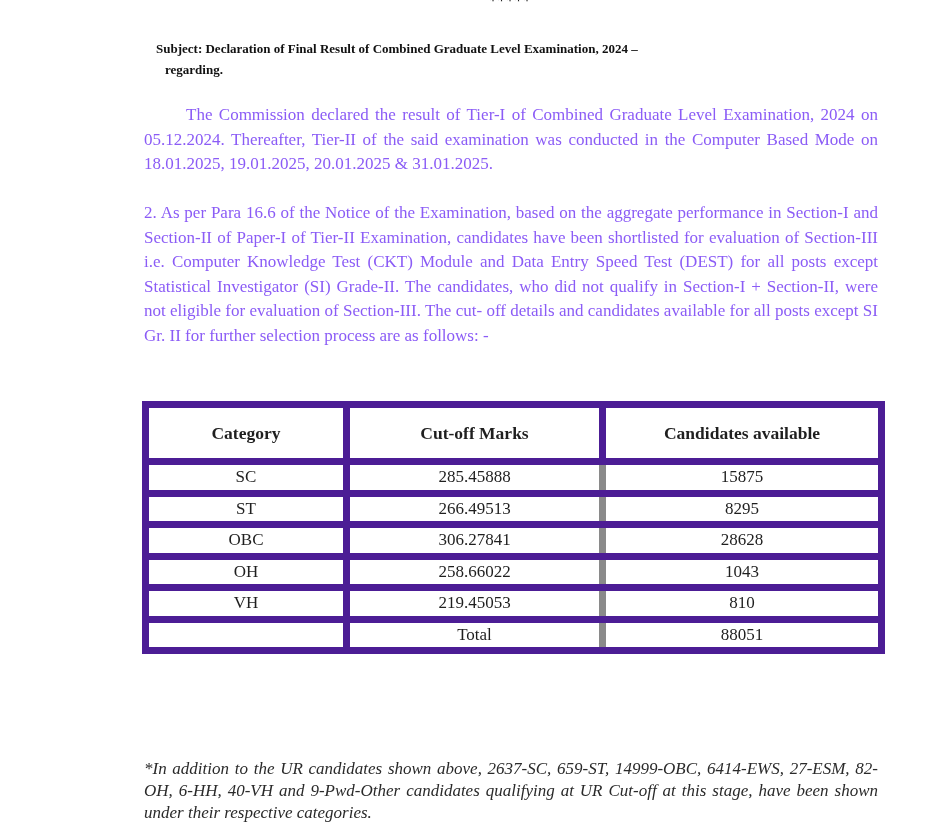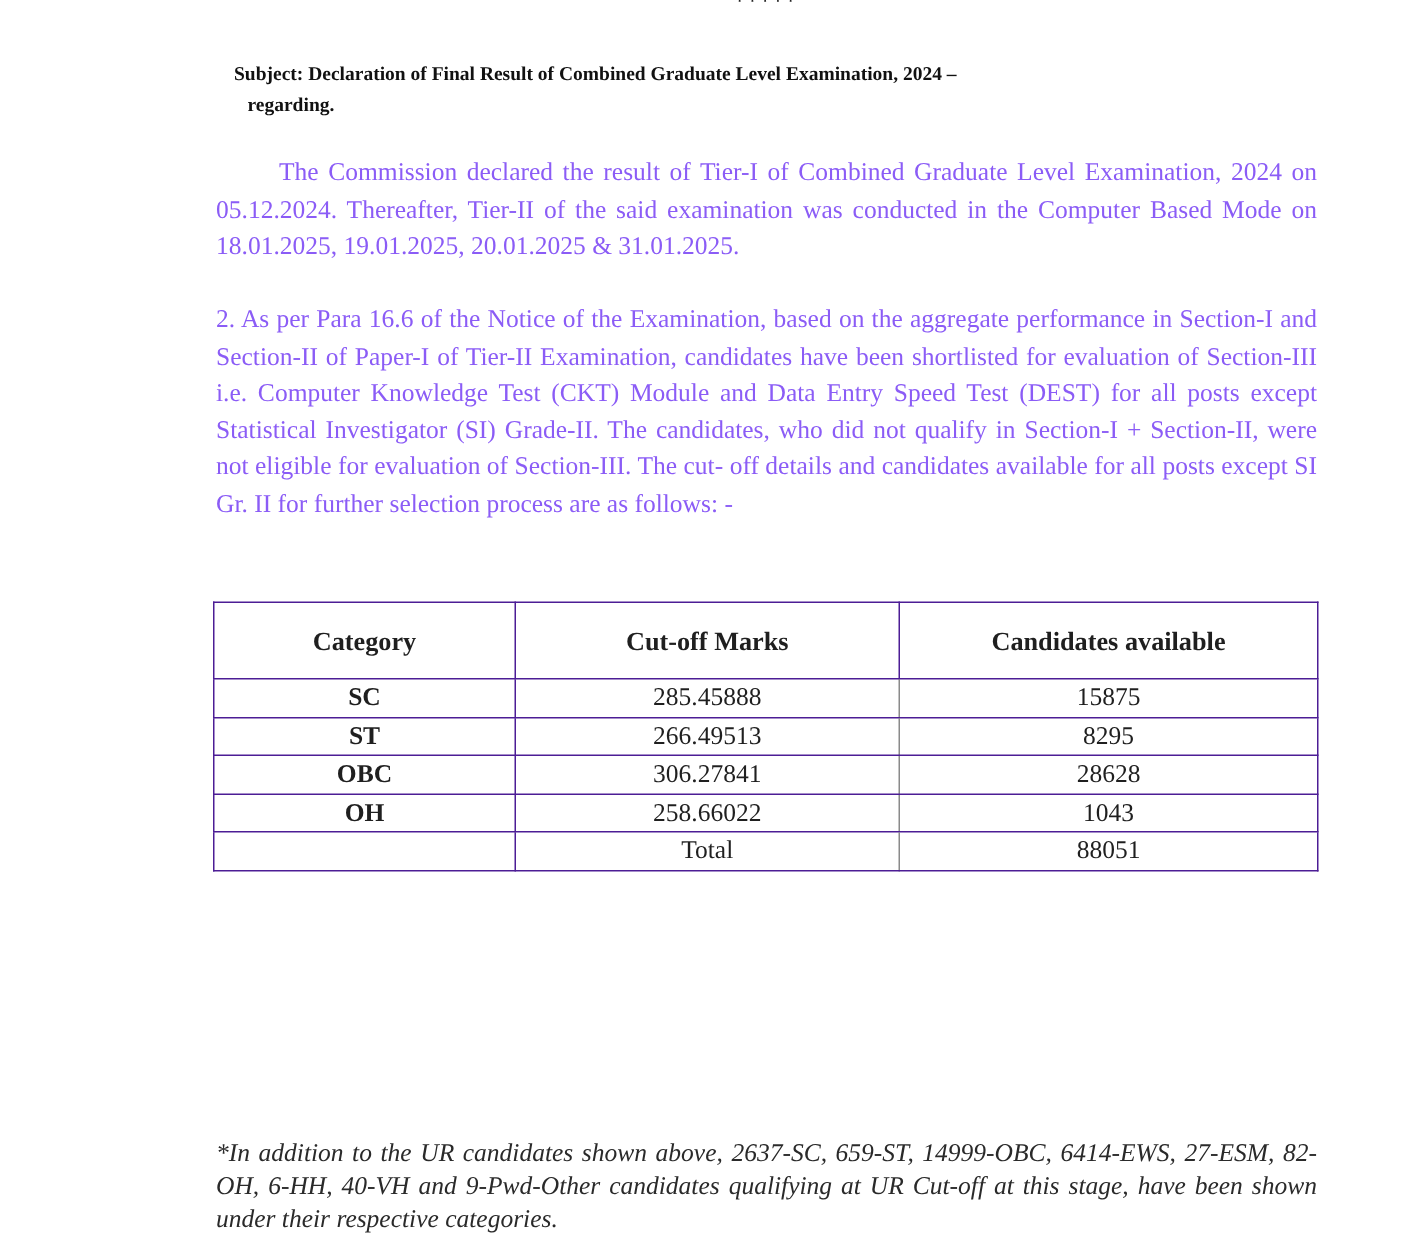--- a/index.html
+++ b/index.html
@@ -57,33 +57,33 @@
   }
   table {
     border-collapse: collapse;
     width: 736px;
     table-layout: fixed;
   }
   col.c1 { width: 201px; }
   col.c2 { width: 256px; }
   col.c3 { width: 279px; }
   td, th {
-    border: 1px solid #4c1d95;
+    border: 7px solid #4c1d95;
     text-align: center;
     padding: 0;
     font-size: 17px;
     color: #1f1f1f;
   }
   th {
     height: 50px;
     font-weight: bold;
     font-size: 17.5px;
   }
   td { height: 24.5px; line-height: 20px; }
-  td.cat { font-weight: bold; }
+  td.cat { font-weight: normal; }
   td.bold { font-weight: normal; }
   td.vline { border-left-color: #8a8a8a; border-right-color: #8a8a8a; }
   .footnote {
     position: absolute;
     left: 144px;
     top: 758px;
     width: 734px;
     font-size: 17px;
     font-style: italic;
     line-height: 22px;
@@ -133,20 +133,25 @@
         <tr>
           <td class="cat">OBC</td>
           <td class="vline">306.27841</td>
           <td>28628</td>
         </tr>
         <tr>
           <td class="cat">OH</td>
           <td class="vline">258.66022</td>
           <td>1043</td>
         </tr>
+        <tr>
+          <td class="cat">VH</td>
+          <td class="vline">219.45053</td>
+          <td>810</td>
+        </tr>
       </tbody>
     <tfoot>
       <tr>
         <td></td>
         <td class="bold vline">Total</td>
         <td class="bold">88051</td>
       </tr>
     </tfoot>
   </table>
 </div>

